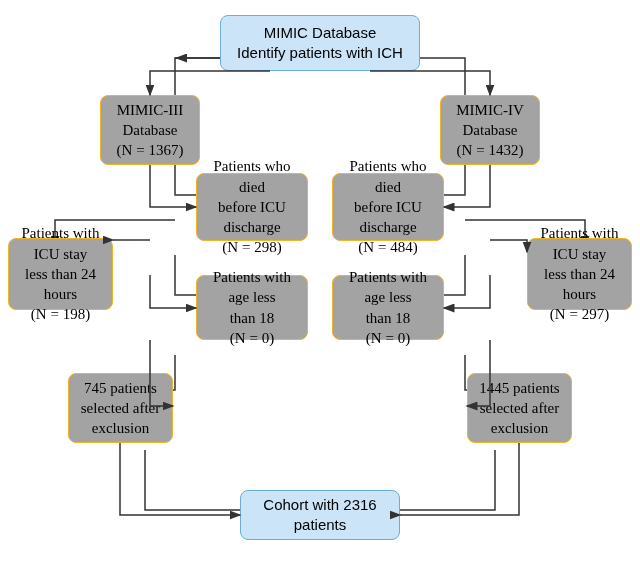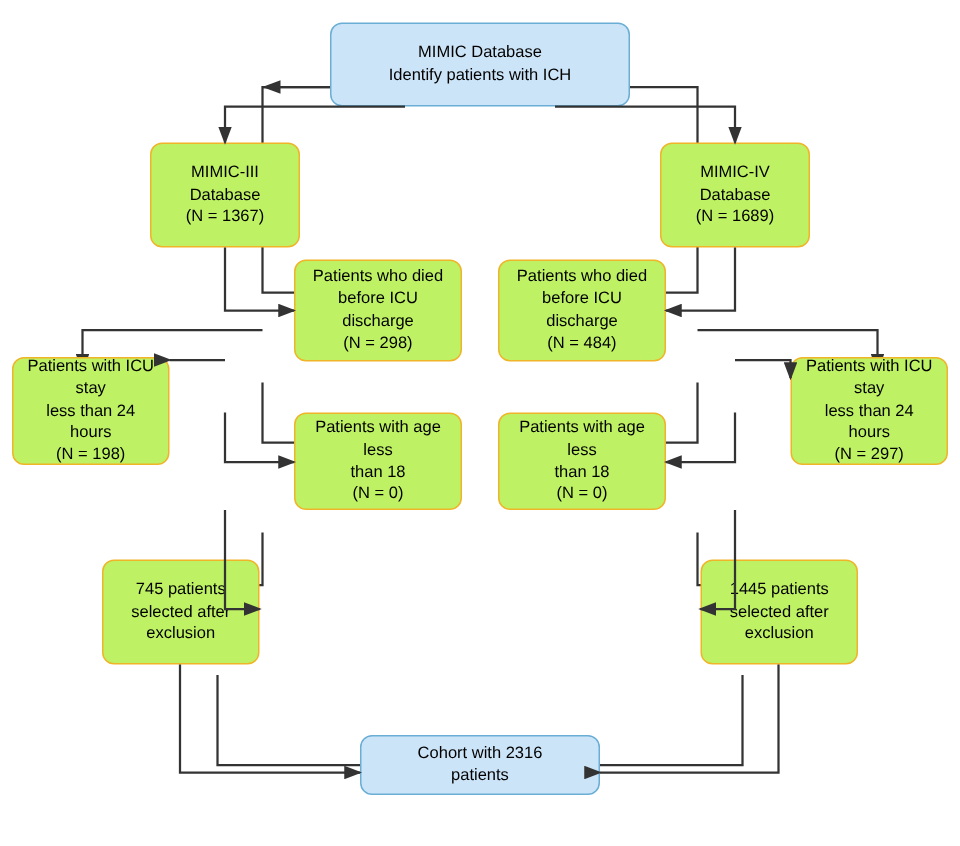--- a/index.html
+++ b/index.html
@@ -13,34 +13,35 @@
     }
     .diagram {
       width: 640px;
       height: 564px;
       position: relative;
     }
     .box {
       position: absolute;
       border-radius: 8px;
       text-align: center;
-      font-size: 11px;
+      font-size: 15px;
       line-height: 1.35;
       padding: 6px 8px;
       display: flex;
       align-items: center;
       justify-content: center;
     }
     .box-blue {
       background: #cce4f7;
       border: 1.5px solid #6aaed6;
     }
     .box-orange {
-      background: #bef264;
+      background: #a3a3a3;
       border: 1.5px solid #f0b429;
+      font-family: Liberation Serif, serif;
     }
     svg.arrows {
       position: absolute;
       top: 0;
       left: 0;
       width: 640px;
       height: 564px;
       pointer-events: none;
     }
     .arrow-line {
@@ -99,21 +100,21 @@
 
   <div class="box box-orange" style="left:100px; top:95px; width:100px; height:70px;">
     <span style="white-space:pre-line;">MIMIC-III
 Database
 (N = 1367)</span>
   </div>
 
   <div class="box box-orange" style="left:440px; top:95px; width:100px; height:70px;">
     <span style="white-space:pre-line;">MIMIC-IV
 Database
-(N = 1689)</span>
+(N = 1432)</span>
   </div>
 
   <div class="box box-orange" style="left:196px; top:173px; width:112px; height:68px;">
     <span style="white-space:pre-line;">Patients who died
 before ICU discharge
 (N = 298)</span>
   </div>
 
   <div class="box box-orange" style="left:332px; top:173px; width:112px; height:68px;">
     <span style="white-space:pre-line;">Patients who died
@@ -150,21 +151,21 @@
 selected after
 exclusion</span>
   </div>
 
   <div class="box box-orange" style="left:467px; top:373px; width:105px; height:70px;">
     <span style="white-space:pre-line;">1445 patients
 selected after
 exclusion</span>
   </div>
 
-  <div class="box box-blue" style="left:240px; top:490px; width:160px; height:40px;">
+  <div class="box box-blue" style="left:240px; top:490px; width:160px; height:50px;">
     <span style="white-space:pre-line;">Cohort with 2316
 patients</span>
   </div>
 
 </div>
 
 <svg style="position:absolute;top:0;left:0;width:640px;height:564px;pointer-events:none;" xmlns="http://www.w3.org/2000/svg">
   <defs>
     <marker id="ah" markerWidth="8" markerHeight="6" refX="7" refY="3" orient="auto">
       <polygon points="0 0, 8 3, 0 6" fill="#333"></polygon>

